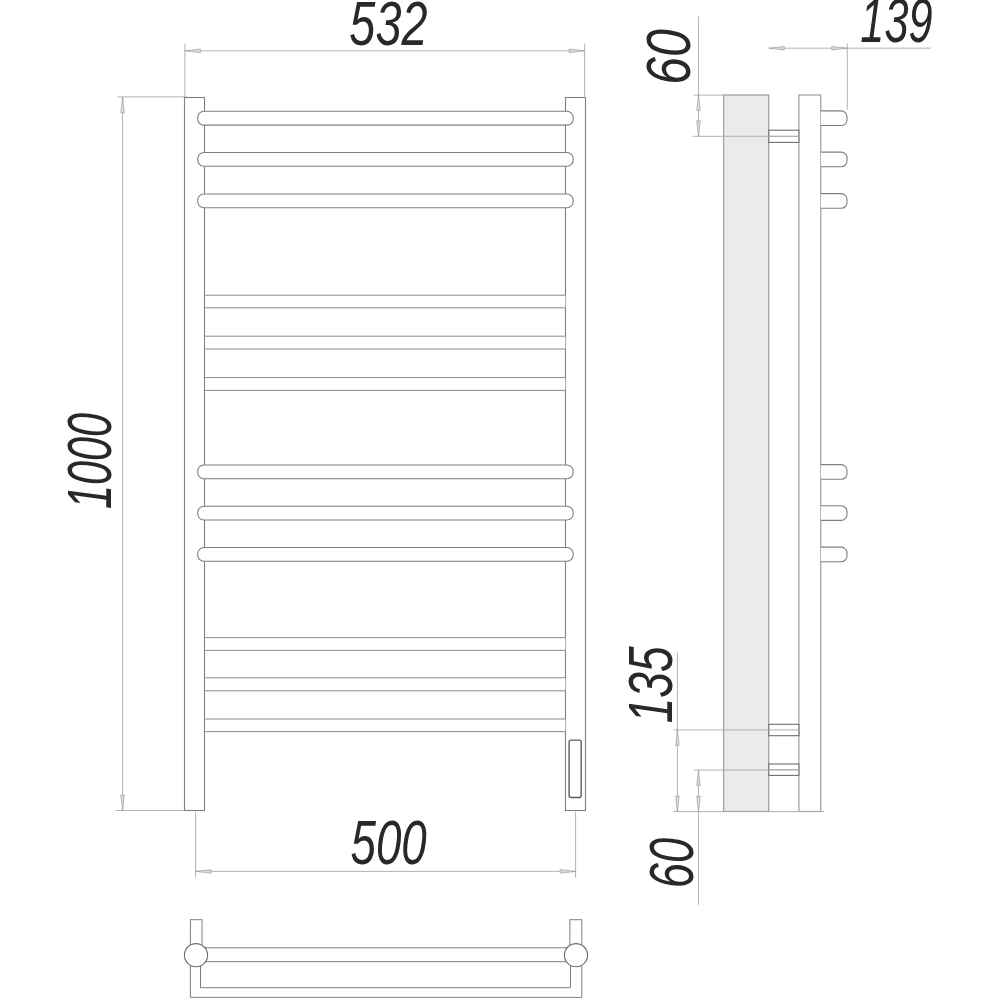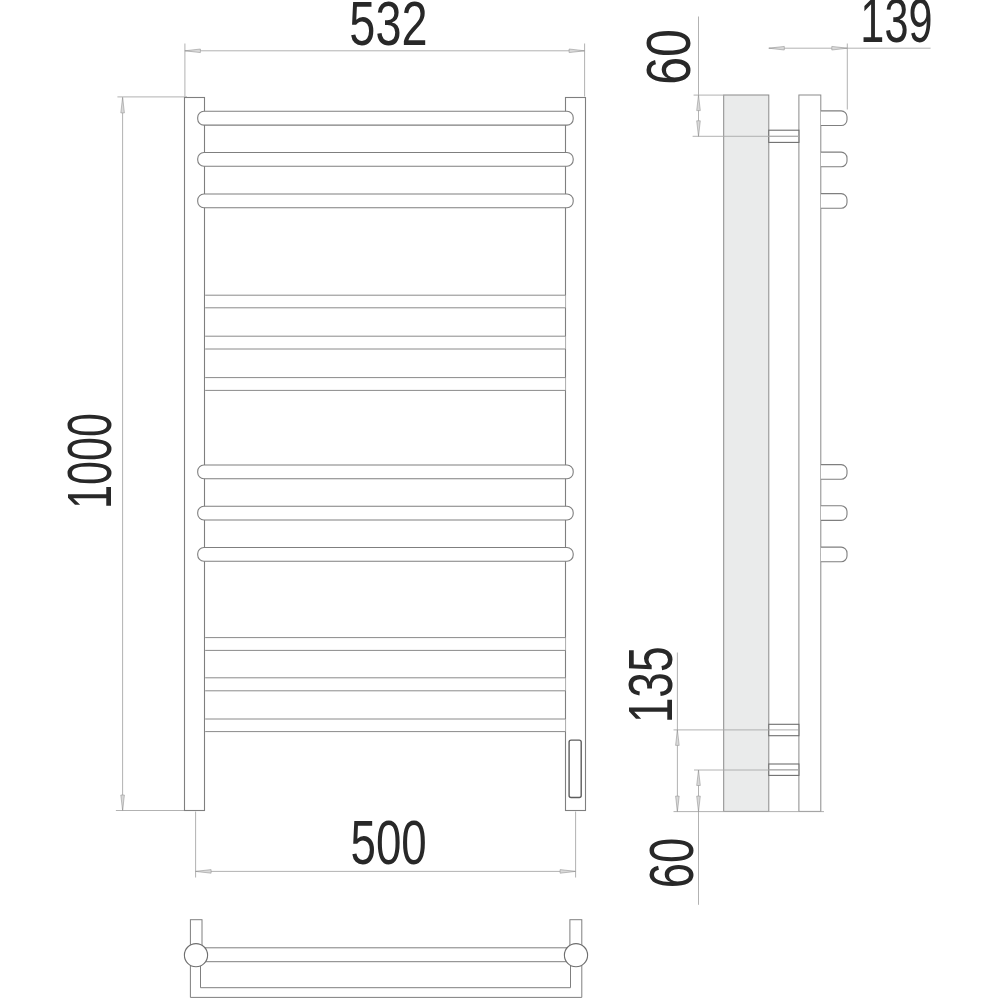--- a/index.html
+++ b/index.html
@@ -1,16 +1,16 @@
 <!DOCTYPE html>
 <html><head>
 <meta charset="utf-8">
 <style>
   html,body{margin:0;padding:0;background:#ffffff;}
-  #page{width:992px;height:1000px;position:relative;background:#a3a3a3;overflow:hidden;}
+  #page{width:992px;height:1000px;position:relative;background:#a3a3a3;overflow:hidden;font-style:italic;}
   svg{display:block;}
   text{font-family:"Liberation Sans", sans-serif;fill:#282828;}
 </style>
 </head>
 <body>
 <div id="page">
 <svg width="1000" height="1000" viewBox="0 0 1000 1000">
 
 <rect x="0" y="0" width="1000" height="1000" fill="#ffffff"></rect>
 

